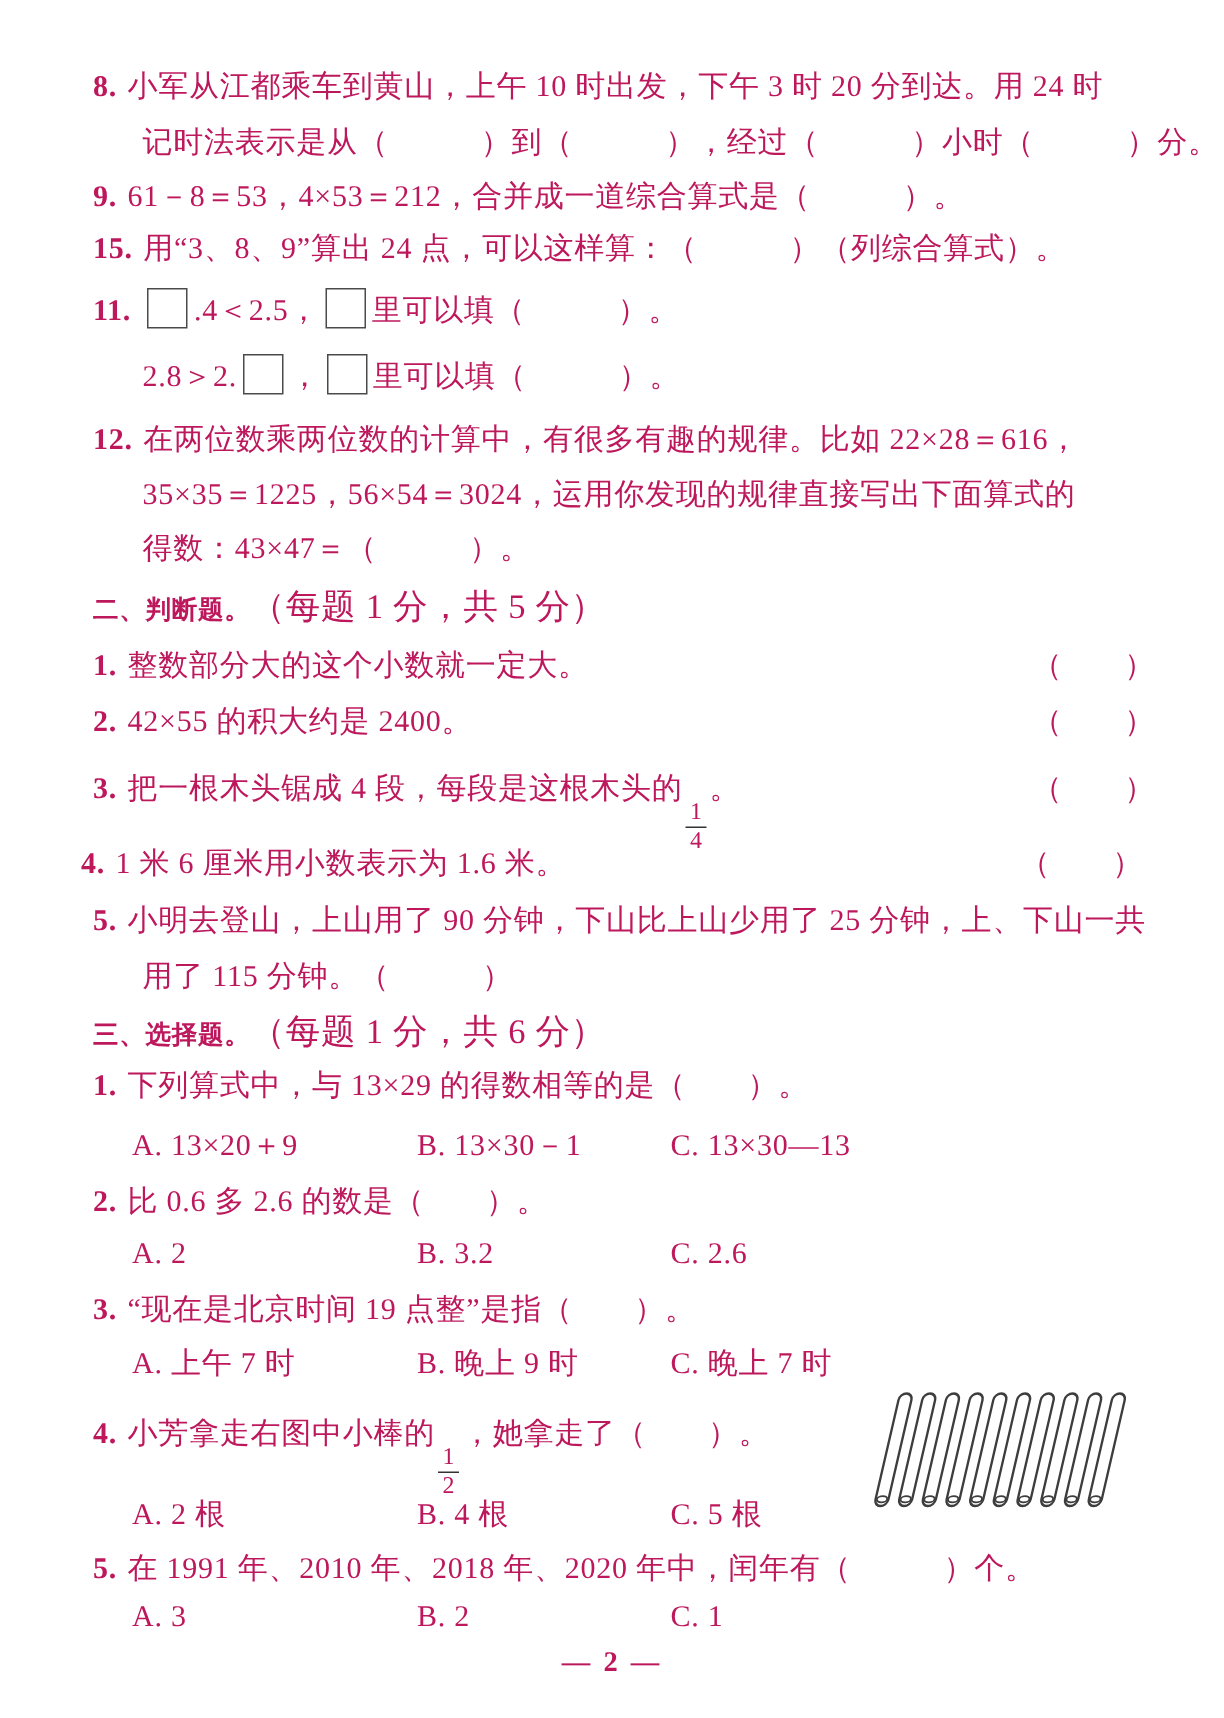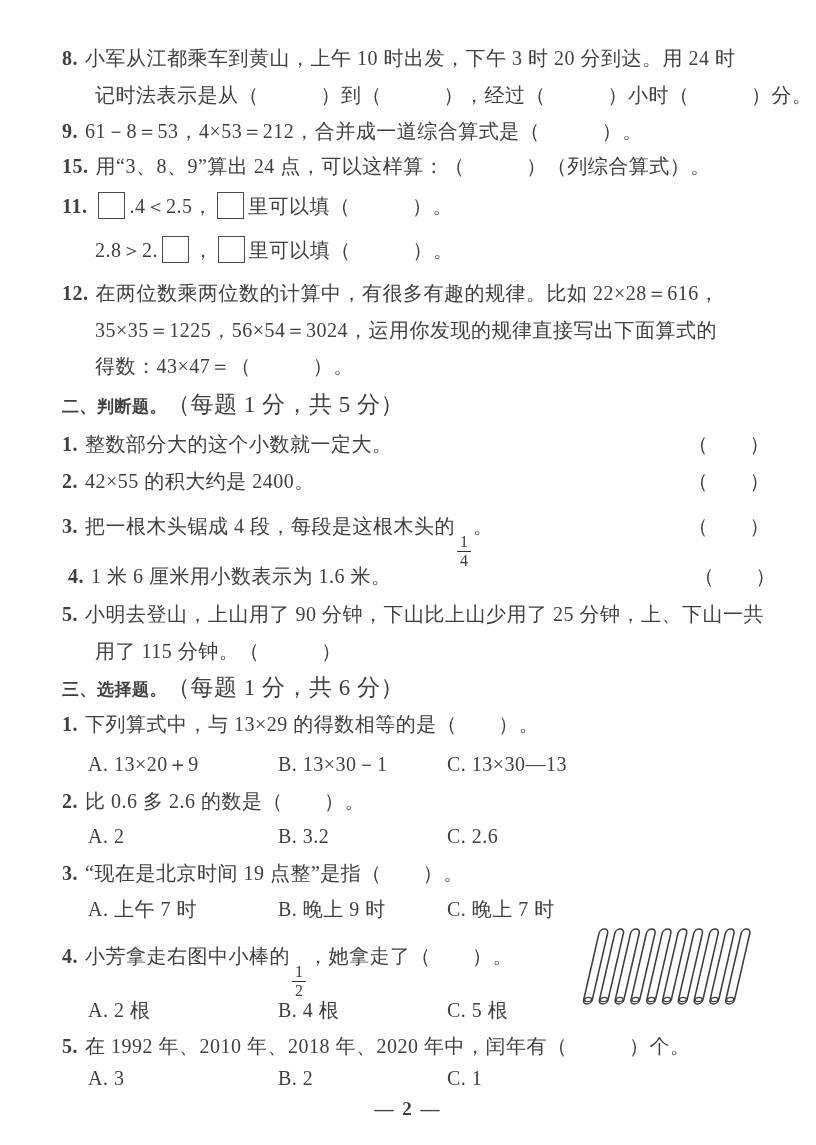--- a/index.html
+++ b/index.html
@@ -1,19 +1,19 @@
 <!DOCTYPE html>
 <html><head>
 <meta charset="utf-8">
 <style>
   html,body{margin:0;padding:0;background:#ffffff;}
   .page{
     position:relative;width:816px;height:1145px;background:#ffffff;
     font-family:"Liberation Serif","DejaVu Serif",serif;
-    color:#404040;font-size:20px;overflow:hidden;
+    color:#be185d;font-size:20px;overflow:hidden;
   }
   .line{position:absolute;white-space:nowrap;line-height:28px;letter-spacing:.5px;}
   .qnum{font-weight:bold;margin-right:7px;}
   .paren-right{position:absolute;top:0;}
   .box{display:inline-block;width:25px;height:25px;border:1.6px solid #4a4a4a;
        vertical-align:-6px;margin:0 4px;background:#fff;}
   .frac{display:inline-flex;flex-direction:column;align-items:center;
         vertical-align:-14px;line-height:1.1;font-size:16px;letter-spacing:0;margin:0 2px;}
   .frac .num{border-bottom:1.5px solid #333;padding:0 3px;}
   .frac .den{padding:0 3px;}
@@ -78,21 +78,21 @@
   </div>
 
   <div class="line" style="top:512px;left:62px">
     <b class="qnum">3.</b><span>把一根木头锯成 4 段，每段是这根木头的</span><span class="frac">
         <span class="num">1</span>
         <span class="den">4</span>
       </span><span>。</span>
     <span class="paren-right" style="left:626px">（　　）</span>
   </div>
 
-  <div class="line" style="top:562px;left:68px">
+  <div class="line" style="top:562px;left:54px">
     <b class="qnum">4.</b><span>1 米 6 厘米用小数表示为 1.6 米。</span>
     <span class="paren-right" style="left:626px">（　　）</span>
   </div>
 
   <div class="line" style="top:600px;left:62px">
     <b class="qnum">5.</b><span>小明去登山，上山用了 90 分钟，下山比上山少用了 25 分钟，上、下山一共</span>
   </div>
   <div class="line" style="top:637px;left:95px">
     <span>用了 115 分钟。（　　　）</span>
   </div>
@@ -161,21 +161,21 @@
         <ellipse cx="83.3" cy="70.5" rx="3.4" ry="2.1"></ellipse>
         <ellipse cx="99.1" cy="70.5" rx="3.4" ry="2.1"></ellipse>
         <ellipse cx="114.9" cy="70.5" rx="3.4" ry="2.1"></ellipse>
         <ellipse cx="130.7" cy="70.5" rx="3.4" ry="2.1"></ellipse>
         <ellipse cx="146.5" cy="70.5" rx="3.4" ry="2.1"></ellipse>
       </g>
     </g>
   </svg>
 
   <div class="line" style="top:1032px;left:62px">
-    <b class="qnum">5.</b><span>在 1992 年、2010 年、2018 年、2020 年中，闰年有（　　　）个。</span>
+    <b class="qnum">5.</b><span>在 1991 年、2010 年、2018 年、2020 年中，闰年有（　　　）个。</span>
   </div>
   <div class="opts" style="top:1064px">
     <span class="oa">A. 3</span>
     <span class="ob">B. 2</span>
     <span class="oc">C. 1</span>
   </div>
 
   <div class="footer">— 2 —</div>
 
 </div>

